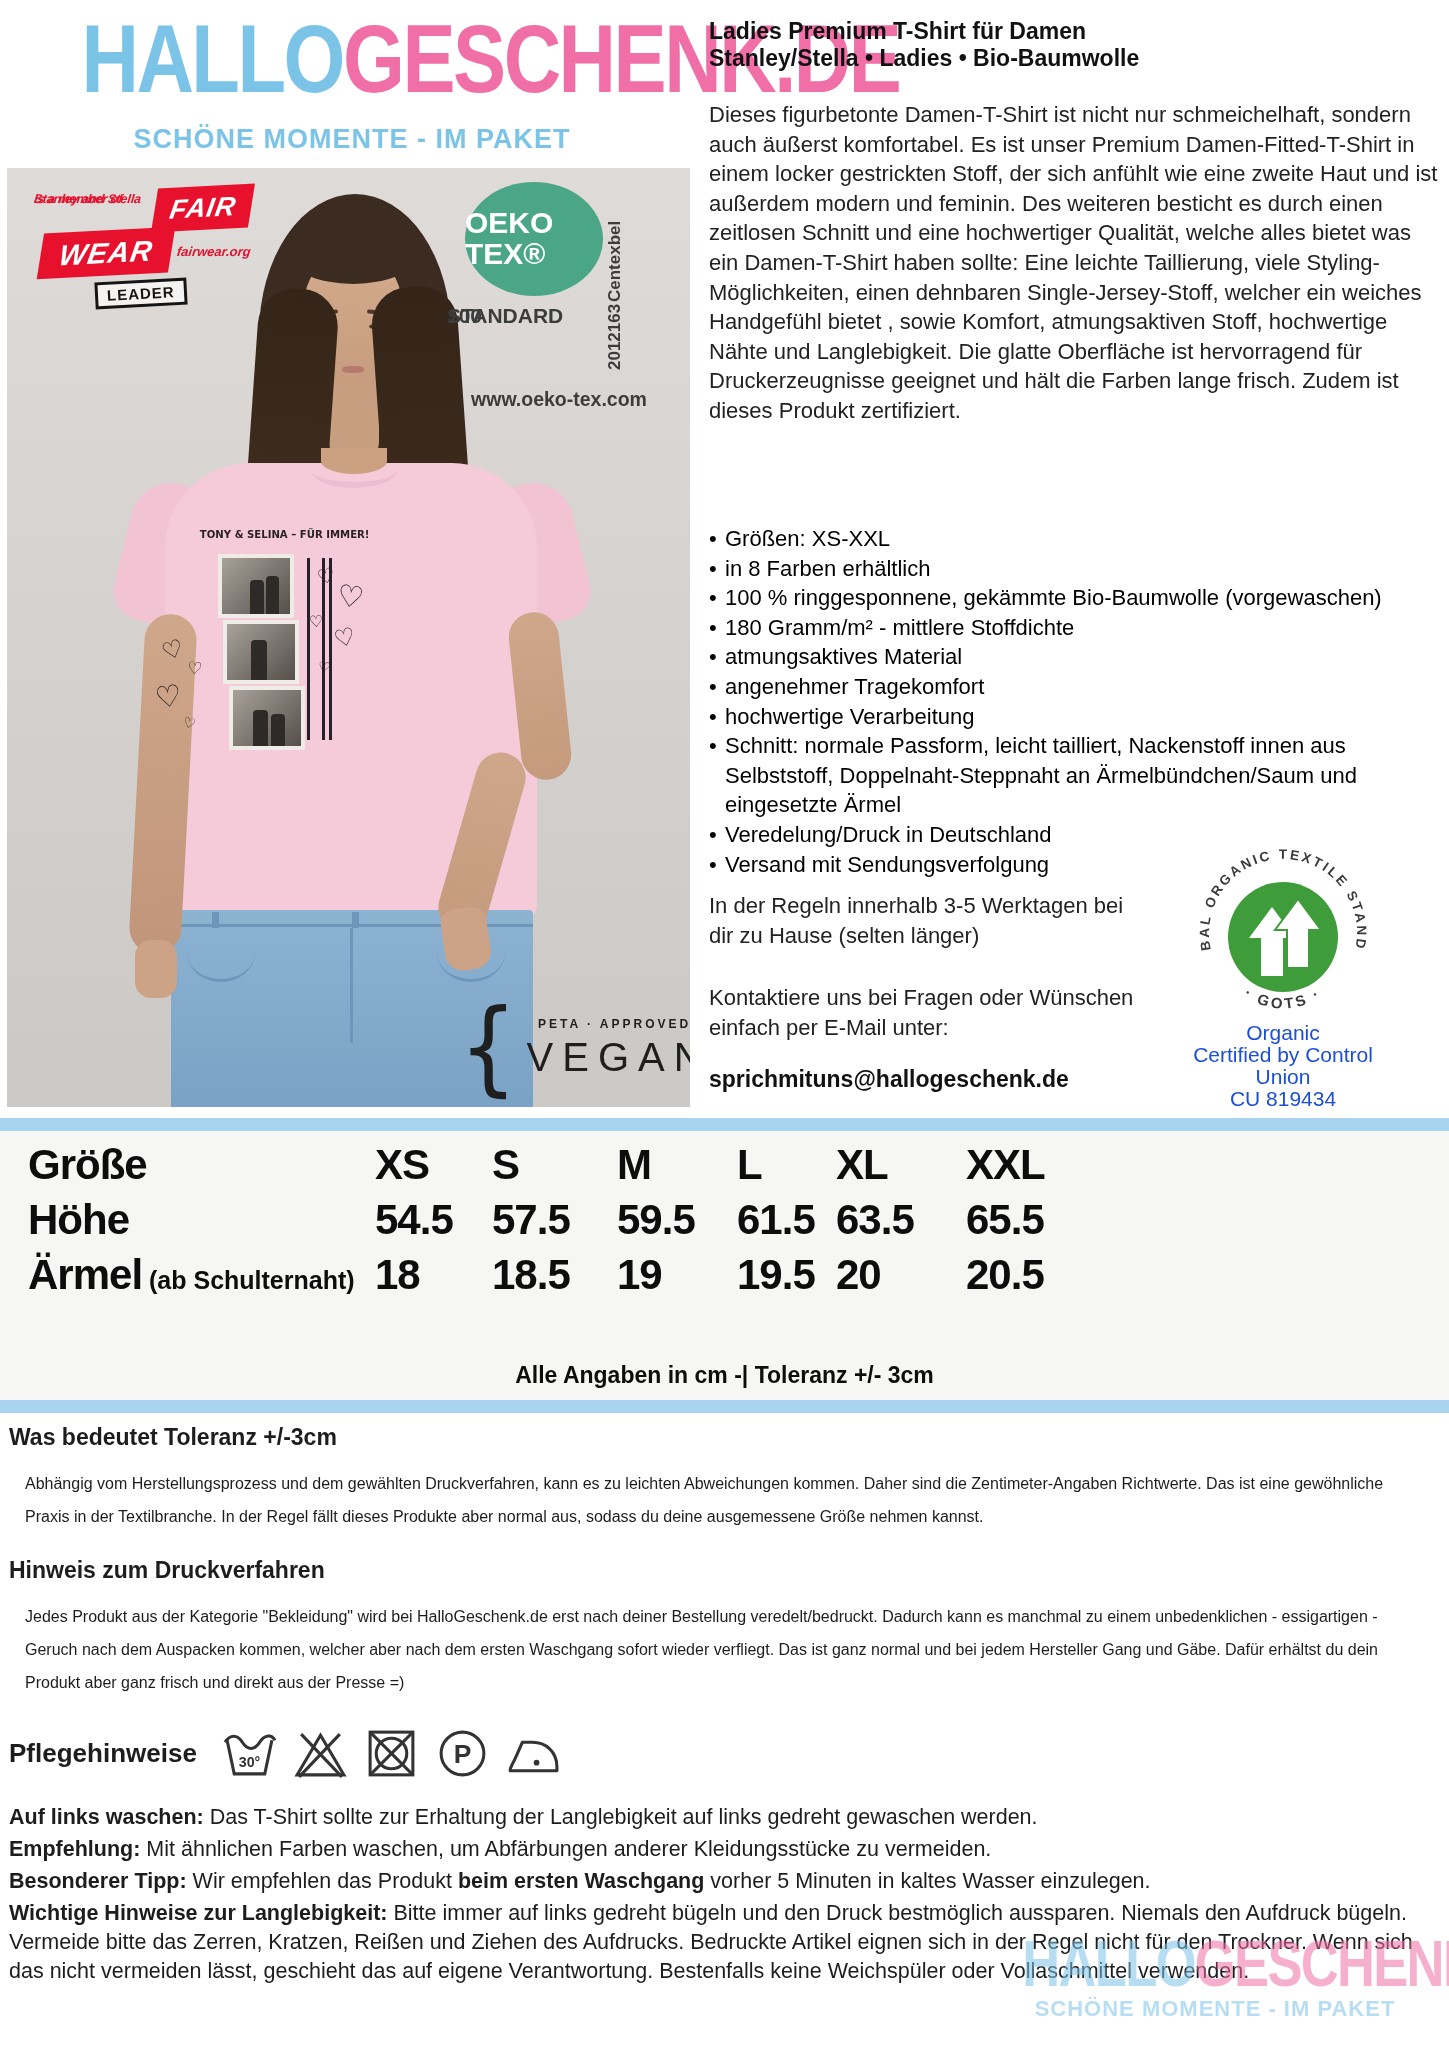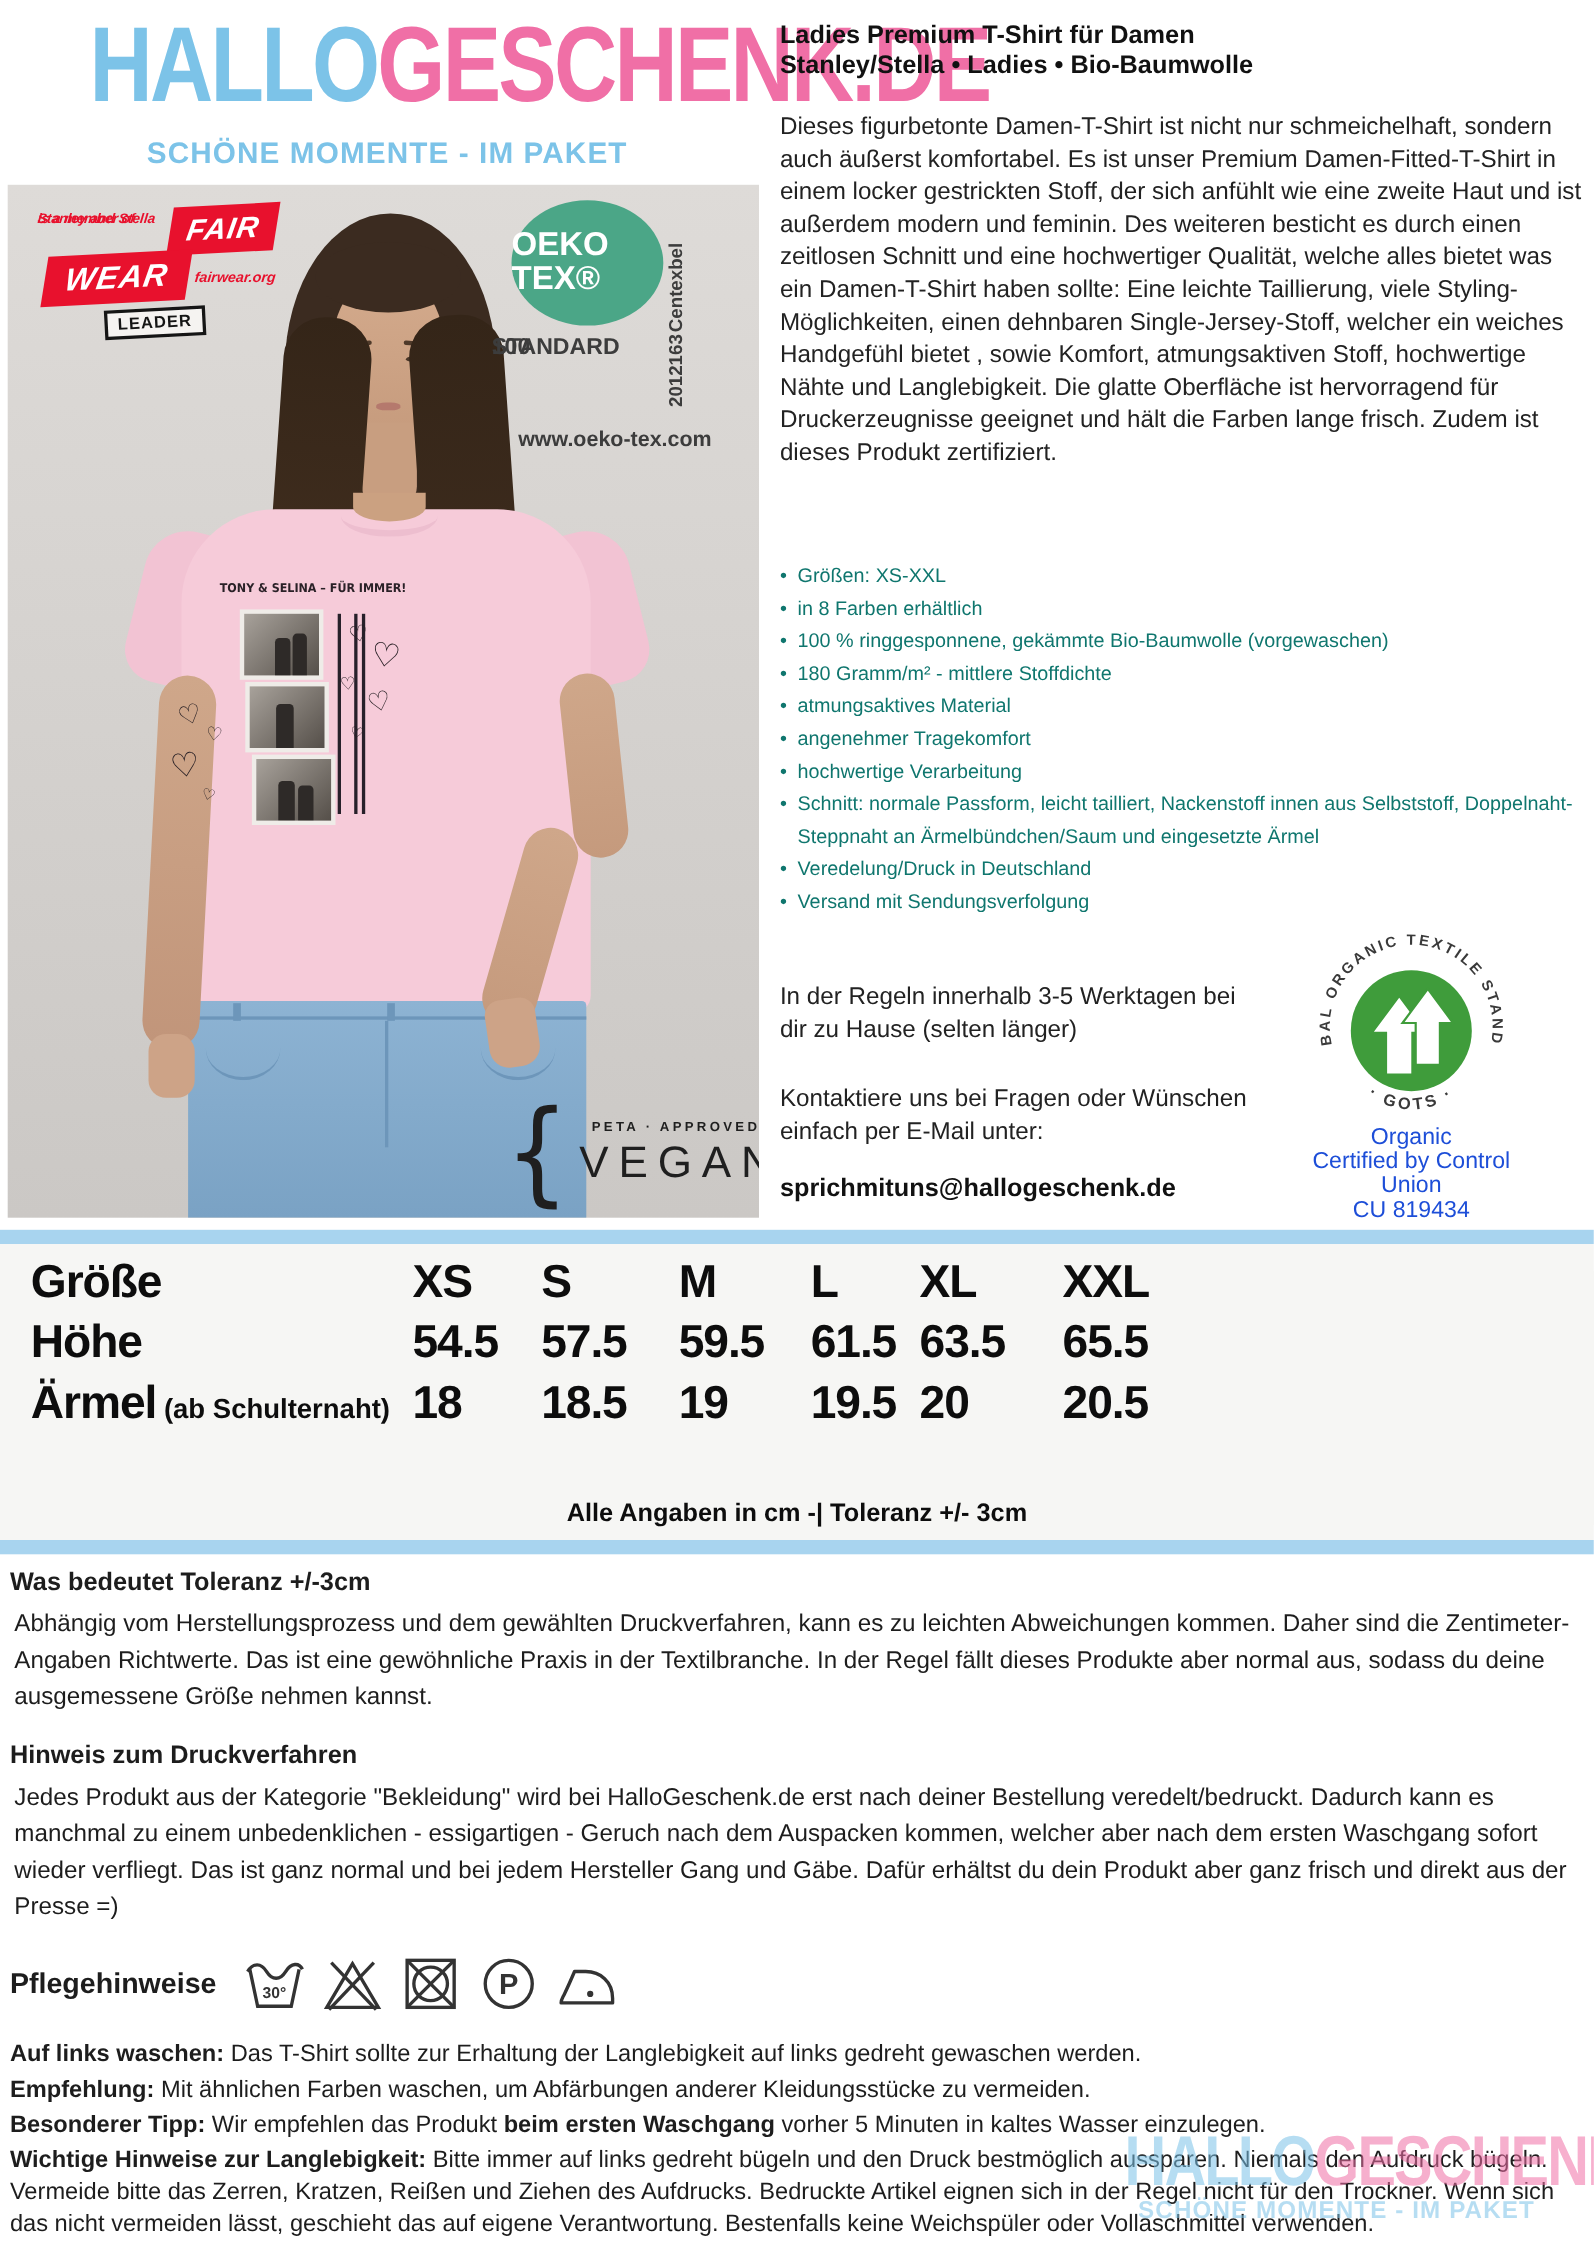--- a/index.html
+++ b/index.html
@@ -84,21 +84,21 @@
   .vegan-mid{position:static;display:flex;flex-direction:column;align-items:center;gap:4px;flex:1;}
   .vegan-top{position:static;font-size:12px;font-weight:700;letter-spacing:3px;}
   .vegan-word{position:static;font-size:40px;font-weight:400;letter-spacing:9px;margin-left:9px;}
 
   
   .right-col{position:absolute;left:709px;top:0;width:737px;}
   .right-col > *{position:absolute;left:0;}
   .p-title{top:18px;font-size:23px;font-weight:700;color:#111;}
   .p-subtitle{top:45px;font-size:23px;font-weight:700;color:#111;}
   .p-desc{top:100px;width:737px;font-size:22px;line-height:29.6px;color:#222;}
-  .features{top:509px;width:737px;list-style:none;margin:0;padding:0;font-size:18px;line-height:29.6px;color:#0f766e;}
+  .features{top:524px;width:737px;list-style:none;margin:0;padding:0;font-size:22px;line-height:29.6px;color:#000000;}
   .features li{position:relative;padding-left:16px;}
   .features li::before{content:"•";position:absolute;left:0;}
   .p-delivery{top:891px;width:440px;font-size:22px;line-height:29.6px;}
   .p-contact{top:983px;width:460px;font-size:22px;line-height:29.6px;}
   .p-email{top:1066px;font-size:23px;font-weight:700;color:#111;text-decoration:none;}
 
   
   .gots{position:absolute;left:1178px;top:832px;width:210px;text-align:center;}
   .gots-labels{margin-top:-14px;font-size:21px;line-height:22px;color:#1d4ed8;}
 
@@ -109,21 +109,21 @@
   .size-rows{position:absolute;left:28px;top:1141px;width:1180px;}
   .trow{display:grid;grid-template-columns:347px 117px 125px 120px 99px 130px 1fr;align-items:baseline;height:55px;color:#0d0d0d;}
   .tlabel,.tcell{font-size:42px;font-weight:700;letter-spacing:-1px;}
   .tnote{font-size:25px;font-weight:700;letter-spacing:0;text-align:right;}
   .t-footnote{position:absolute;left:0;top:1362px;width:1449px;text-align:center;font-size:23px;font-weight:700;color:#0d0d0d;}
 
   
   .bottom{position:absolute;left:9px;top:1424px;width:1432px;color:#1d1d1d;}
   .info-sec{margin-bottom:24px;}
   .info-head{font-size:23px;font-weight:700;margin-bottom:8px;}
-  .info-body{margin:4px;font-size:22px;line-height:33px;}
+  .info-body{margin:16px;font-size:16px;line-height:33px;}
   .care-row{display:flex;align-items:center;gap:14px;margin-top:10px;height:60px;}
   .care-label{font-size:26px;font-weight:700;margin-right:10px;}
   .care-row svg{width:57px;height:57px;}
   .care-notes{margin-top:20px;}
   .care-note{margin:0 0 3px 0;font-size:21.5px;line-height:29px;}
 
   
   .watermark{position:absolute;left:980px;top:1932px;width:470px;text-align:center;opacity:.55;z-index:9;pointer-events:none;}
   .wm-logo{font-size:64px;font-weight:800;letter-spacing:-2px;line-height:1;white-space:nowrap;transform:scaleX(.82);}
   .wm-tag{font-size:22px;font-weight:800;letter-spacing:1px;margin-top:0;color:#7cc3e8;}

